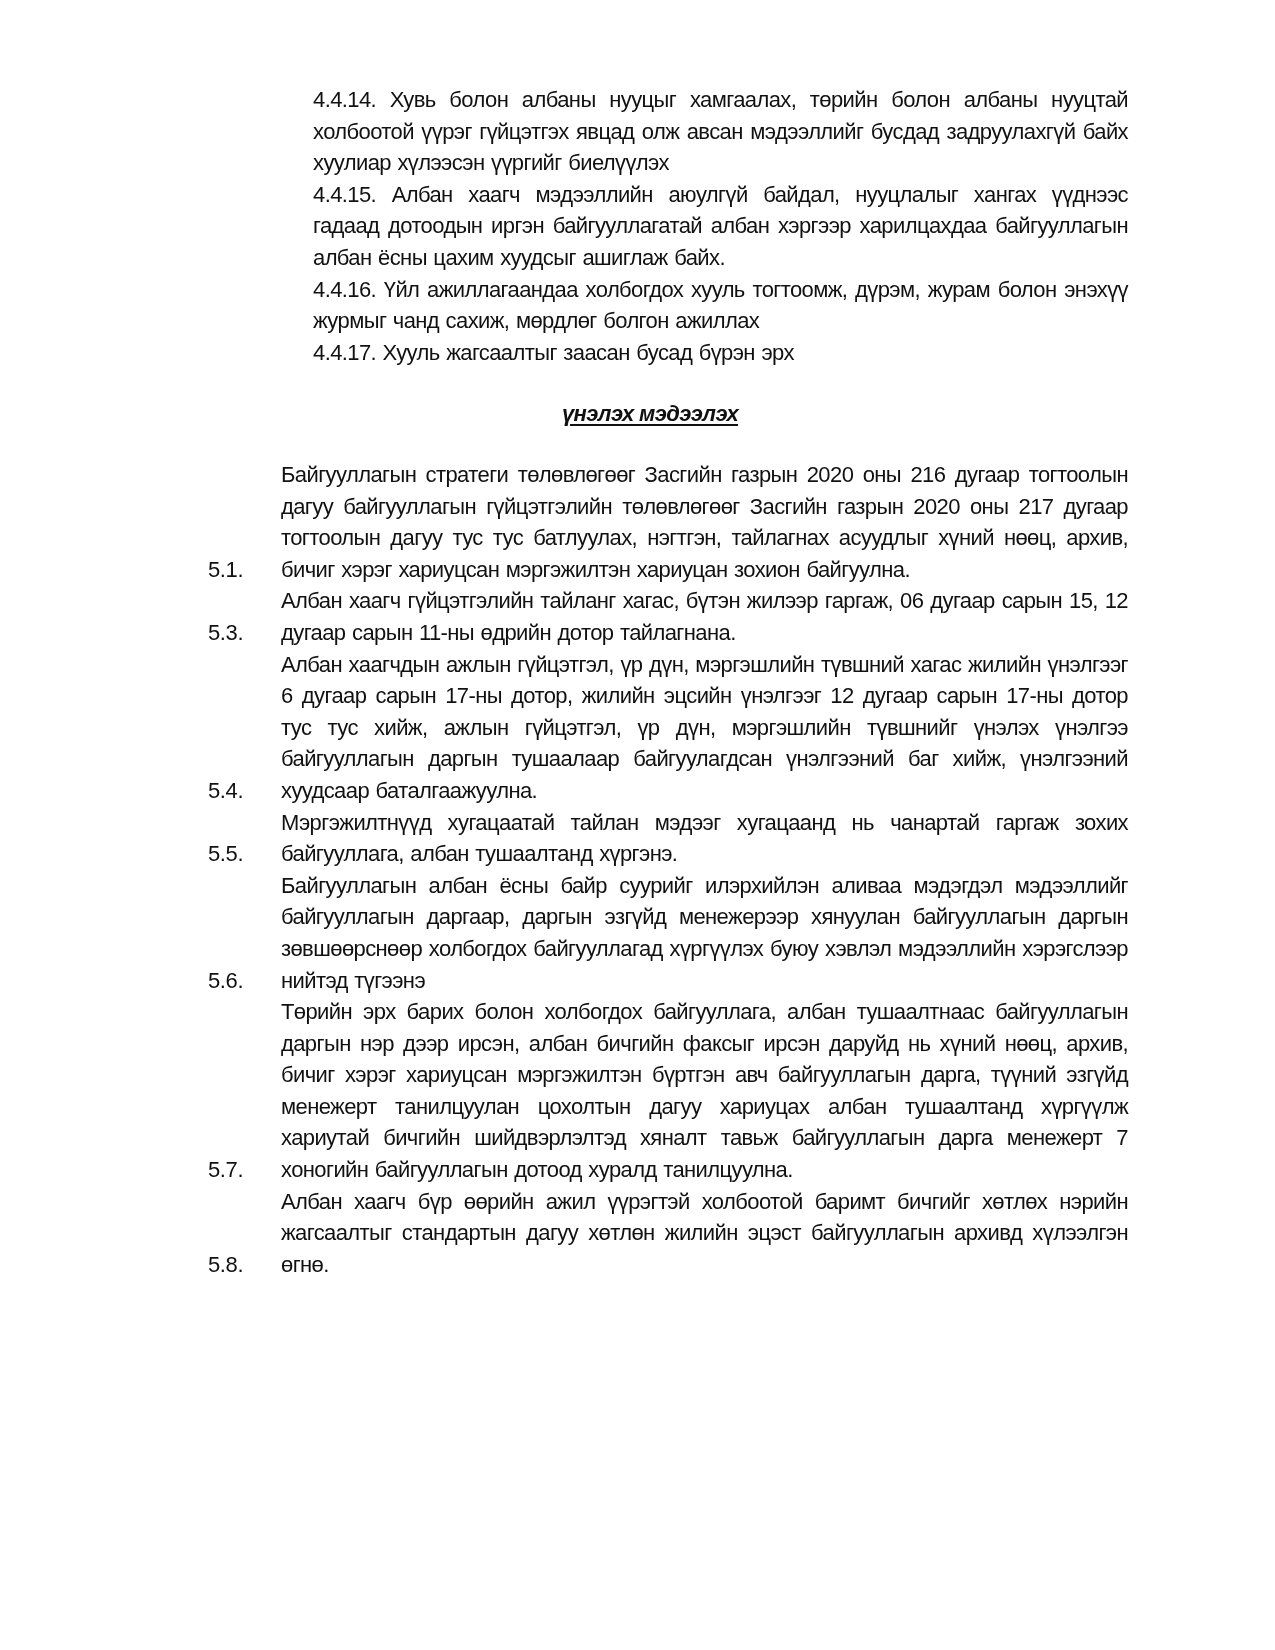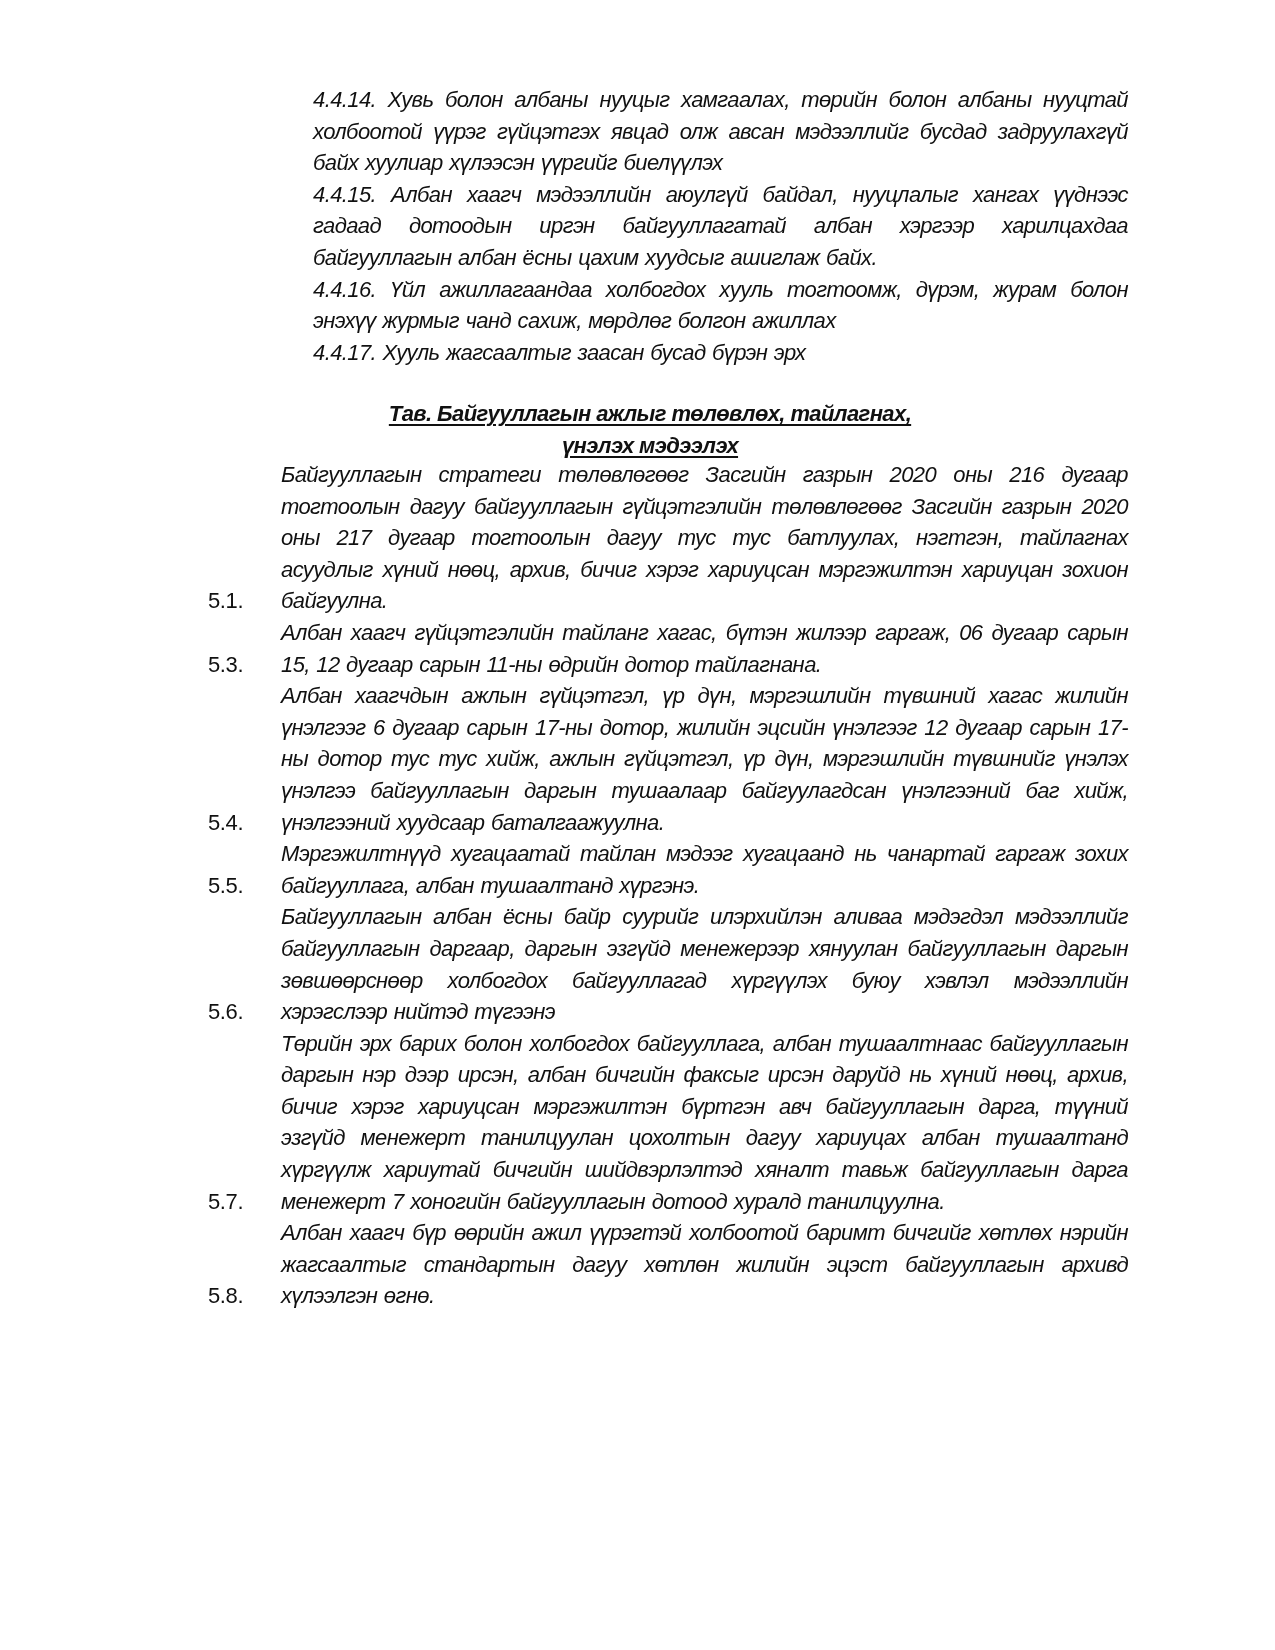--- a/index.html
+++ b/index.html
@@ -28,21 +28,20 @@
       top: 84px;
       width: 815px;
     }
     .para {
       font-size: 22px;
       line-height: 31.6px;
       text-align: justify;
       letter-spacing: -0.6px;
       word-spacing: 1px;
       margin: 0;
-      font-style: italic;
     }
     .heading {
       position: absolute;
       left: 330px;
       top: 398px;
       width: 640px;
       text-align: center;
       font-weight: bold;
       font-style: italic;
       font-size: 22px;
@@ -81,21 +80,20 @@
 <div class="page">
 
   <div class="sub-list">
     <p class="para"><span>4.4.14.</span> <span>Хувь болон албаны нууцыг хамгаалах, төрийн болон албаны нууцтай холбоотой үүрэг гүйцэтгэх явцад олж авсан мэдээллийг бусдад задруулахгүй байх хуулиар хүлээсэн үүргийг биелүүлэх</span></p>
     <p class="para"><span>4.4.15.</span> <span>Албан хаагч мэдээллийн аюулгүй байдал, нууцлалыг хангах үүднээс  гадаад дотоодын иргэн байгууллагатай албан хэргээр харилцахдаа байгууллагын албан ёсны цахим хуудсыг ашиглаж байх.</span></p>
     <p class="para"><span>4.4.16.</span> <span>Үйл ажиллагаандаа холбогдох хууль тогтоомж, дүрэм, журам болон энэхүү журмыг чанд сахиж, мөрдлөг болгон ажиллах</span></p>
     <p class="para"><span>4.4.17.</span> <span>Хууль жагсаалтыг заасан бусад бүрэн эрх</span></p>
   </div>
 
   <div class="heading">
-    <div><span>Тав.  Байгууллагын ажлыг төлөвлөх, тайлагнах,</span></div>
     <div><span>үнэлэх мэдээлэх</span></div>
   </div>
 
   <div class="main-list">
     <div class="item">
       <div class="item-num">5.1.</div>
       <p class="para item-body">Байгууллагын стратеги төлөвлөгөөг Засгийн газрын 2020 оны 216 дугаар тогтоолын дагуу байгууллагын гүйцэтгэлийн төлөвлөгөөг Засгийн газрын 2020 оны 217 дугаар тогтоолын дагуу тус тус батлуулах, нэгтгэн, тайлагнах асуудлыг хүний нөөц, архив, бичиг хэрэг хариуцсан мэргэжилтэн хариуцан зохион байгуулна.</p>
     </div>
     <div class="item">
       <div class="item-num">5.3.</div>

